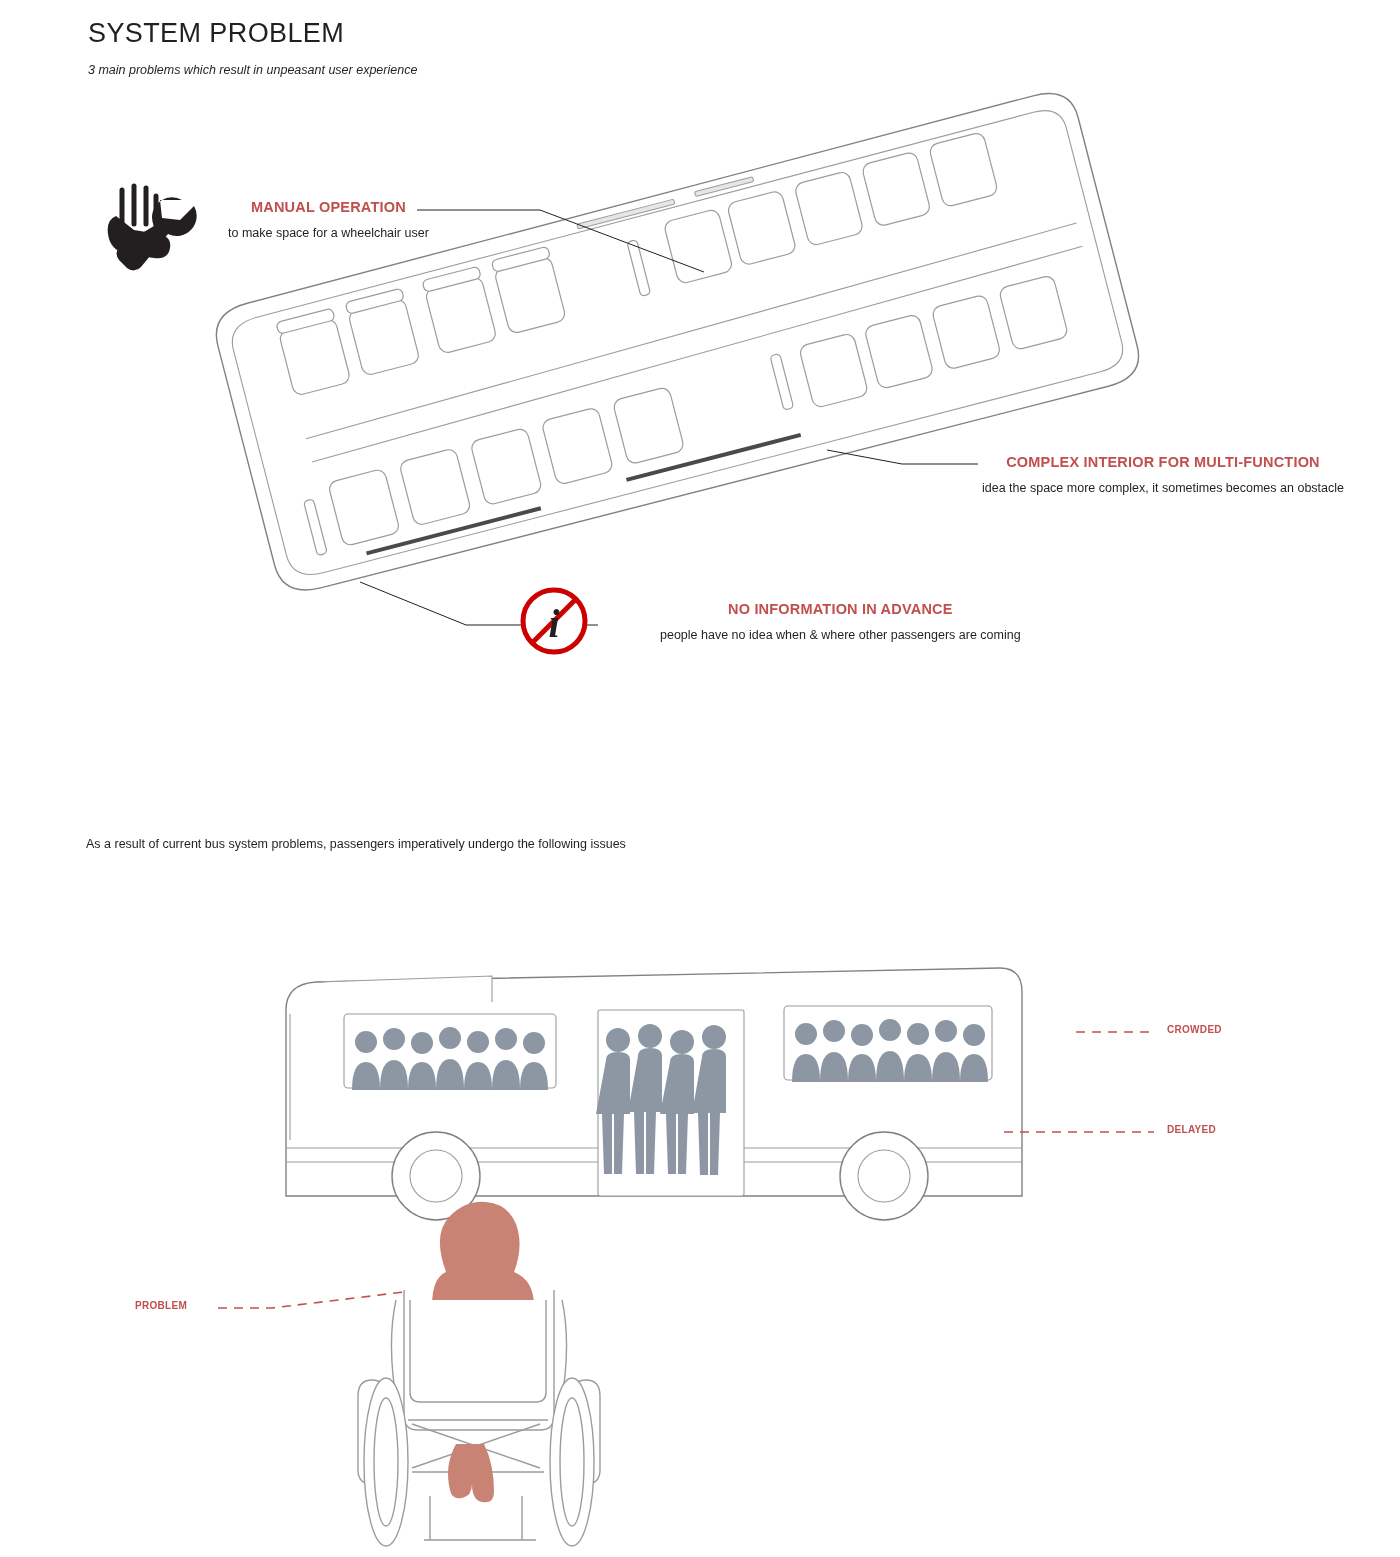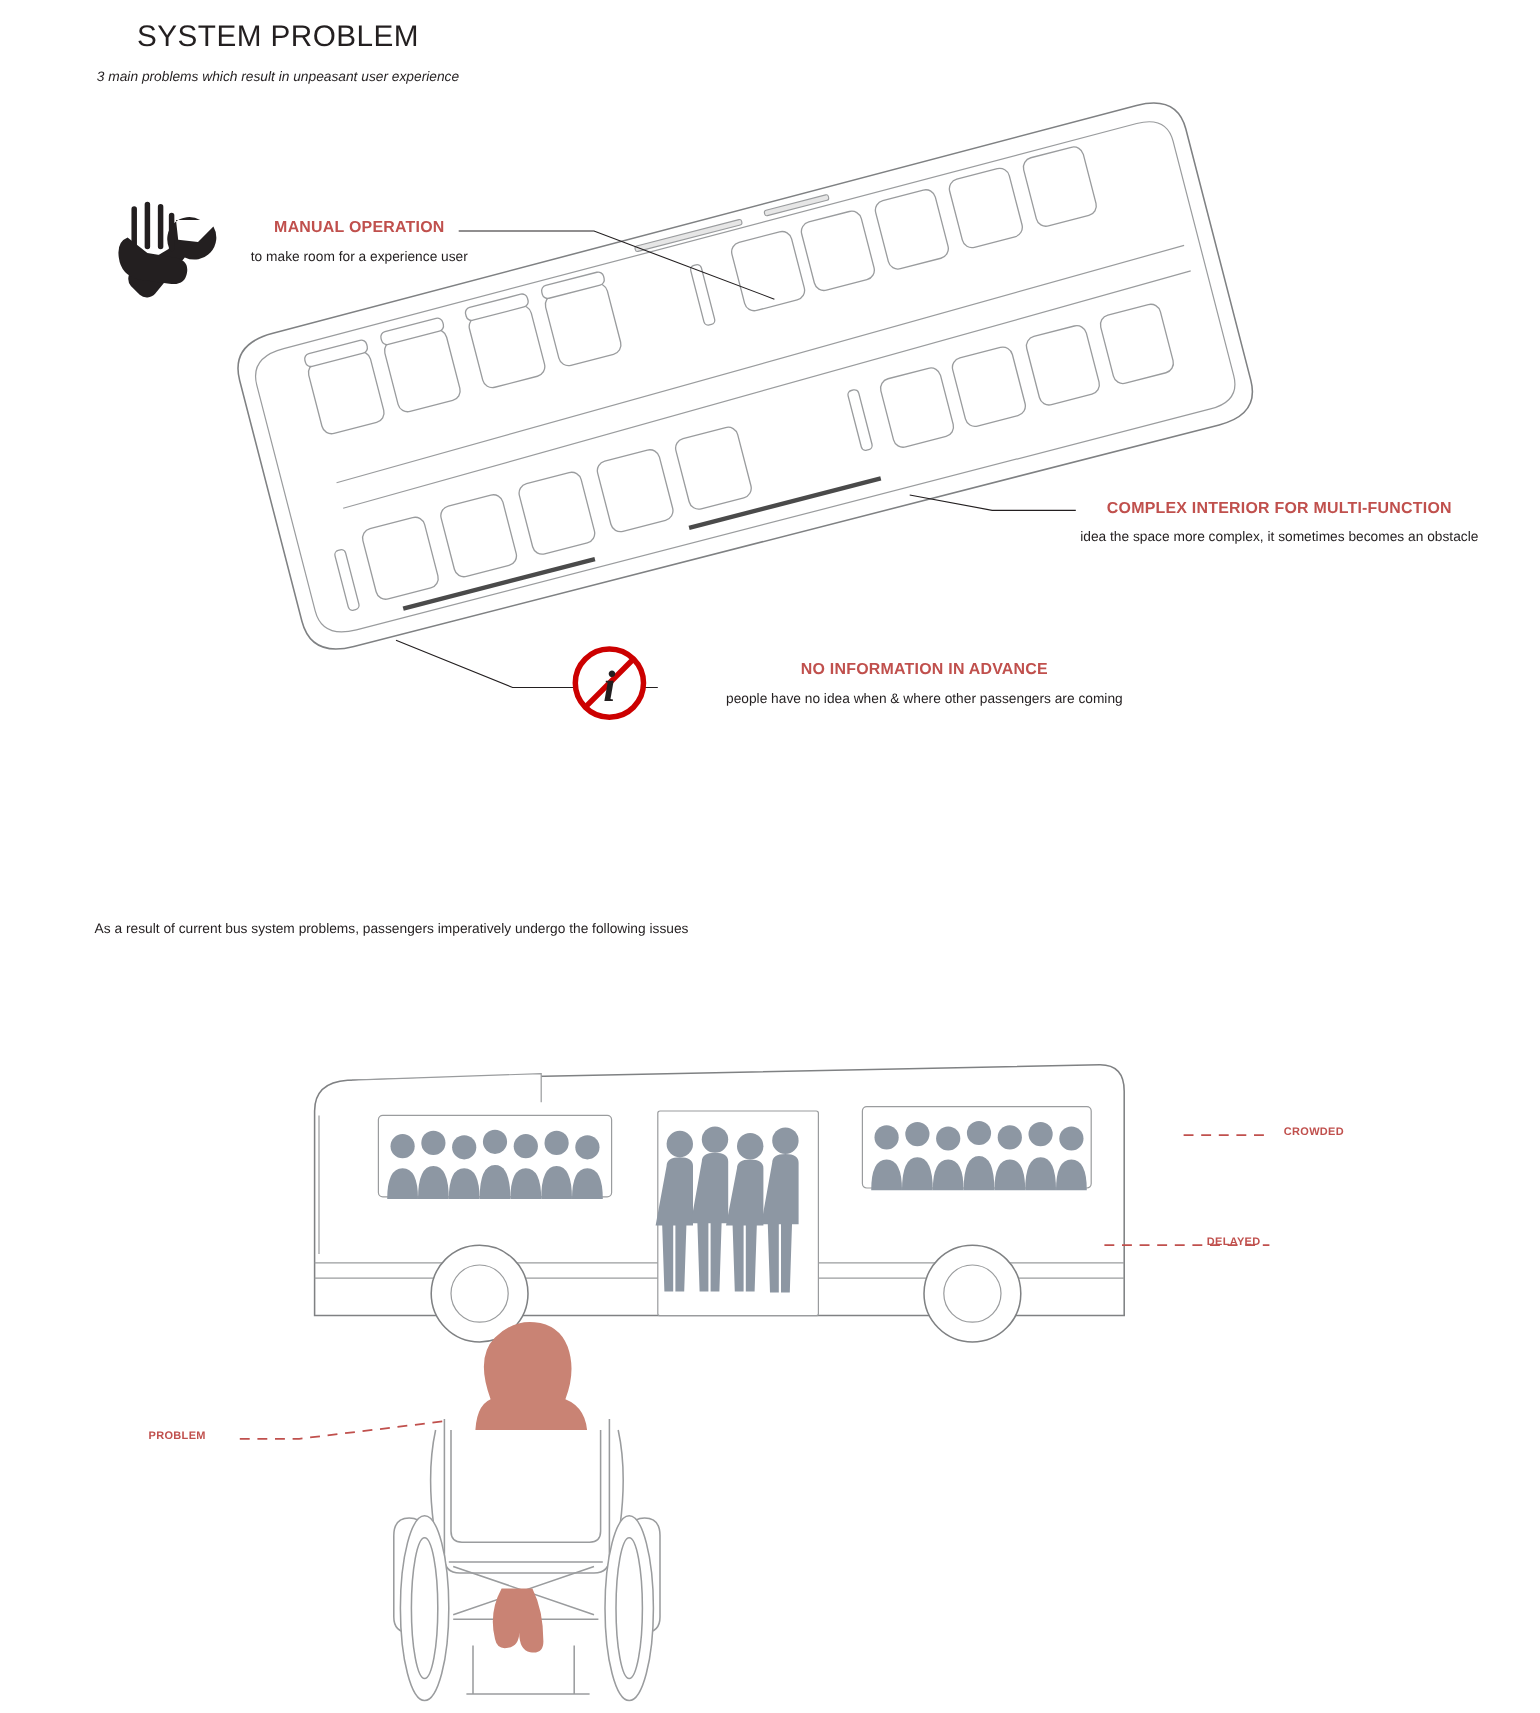--- a/index.html
+++ b/index.html
@@ -21,21 +21,21 @@
     letter-spacing: 0.4px;
     color: #231f20;
     margin: 0;
   }
   .section-sub {
     font-size: 12.5px;
     font-weight: 400;
     color: #231f20;
     margin: 0;
   }
-  #sec1-head { position: absolute; left: 88px; top: 18px; text-align: center; }
+  #sec1-head { position: absolute; left: 88px; top: 18px; }
   #sec1-head .section-sub { margin-top: 14px; font-style: italic; }
   #sec2-head { position: absolute; left: 86px; top: 822px; }
   #sec2-head .section-sub { margin-top: 15px; }
 
   .callout-title {
     font-size: 14.5px;
     font-weight: bold;
     color: #c0504d;
     letter-spacing: 0.2px;
     margin: 0;
@@ -59,21 +59,21 @@
 
   .ux-label {
     position: absolute;
     font-size: 10px;
     font-weight: bold;
     color: #c0504d;
     letter-spacing: 0.3px;
     white-space: nowrap;
   }
   #label-crowded { left: 1167px; top: 1024px; }
-  #label-delayed { left: 1097px; top: 1124px; }
+  #label-delayed { left: 1167px; top: 1124px; }
   #label-refused { left: 135px; top: 1300px; }
 
   svg.layer {
     position: absolute;
     left: 0;
     top: 0;
     width: 1400px;
     height: 1557px;
     pointer-events: none;
   }
@@ -152,21 +152,21 @@
 
   <g transform="translate(520,587)">
     <circle cx="34" cy="34" r="31" fill="#ffffff" stroke="#cc0000" stroke-width="5"></circle>
     <line x1="11" y1="57" x2="57" y2="11" stroke="#cc0000" stroke-width="5"></line>
     <text x="34" y="50" text-anchor="middle" font-family="'Liberation Serif', serif" font-style="italic" font-weight="bold" font-size="40" fill="#231f20">i</text>
   </g>
 </svg>
 
 <div class="callout" id="callout-manual">
   <p class="callout-title">MANUAL OPERATION</p>
-  <p class="callout-desc">to make room for a experience user</p>
+  <p class="callout-desc">to make space for a wheelchair user</p>
 </div>
 
 <div class="callout" id="callout-complex">
   <p class="callout-title">COMPLEX INTERIOR FOR MULTI-FUNCTION</p>
   <p class="callout-desc">idea the space more complex, it sometimes becomes an obstacle</p>
 </div>
 
 <div class="callout" id="callout-info">
   <p class="callout-title">NO INFORMATION IN ADVANCE</p>
   <p class="callout-desc">people have no idea when &amp; where other passengers are coming</p>

